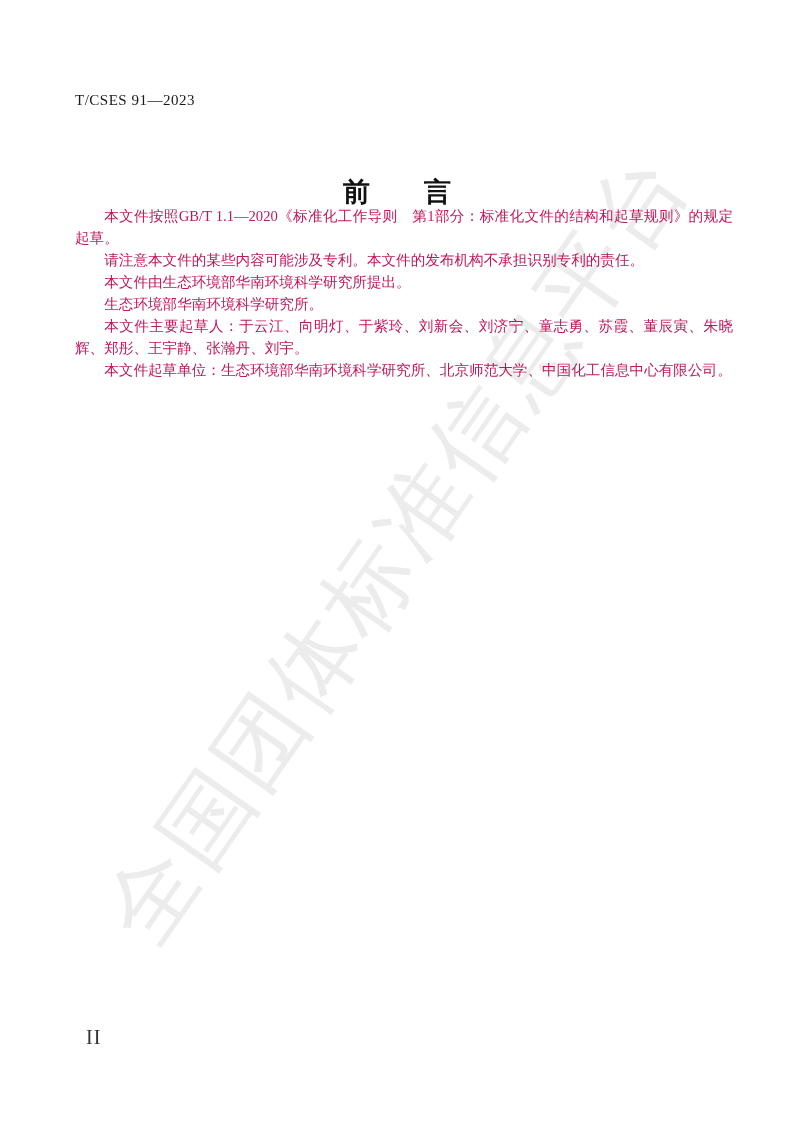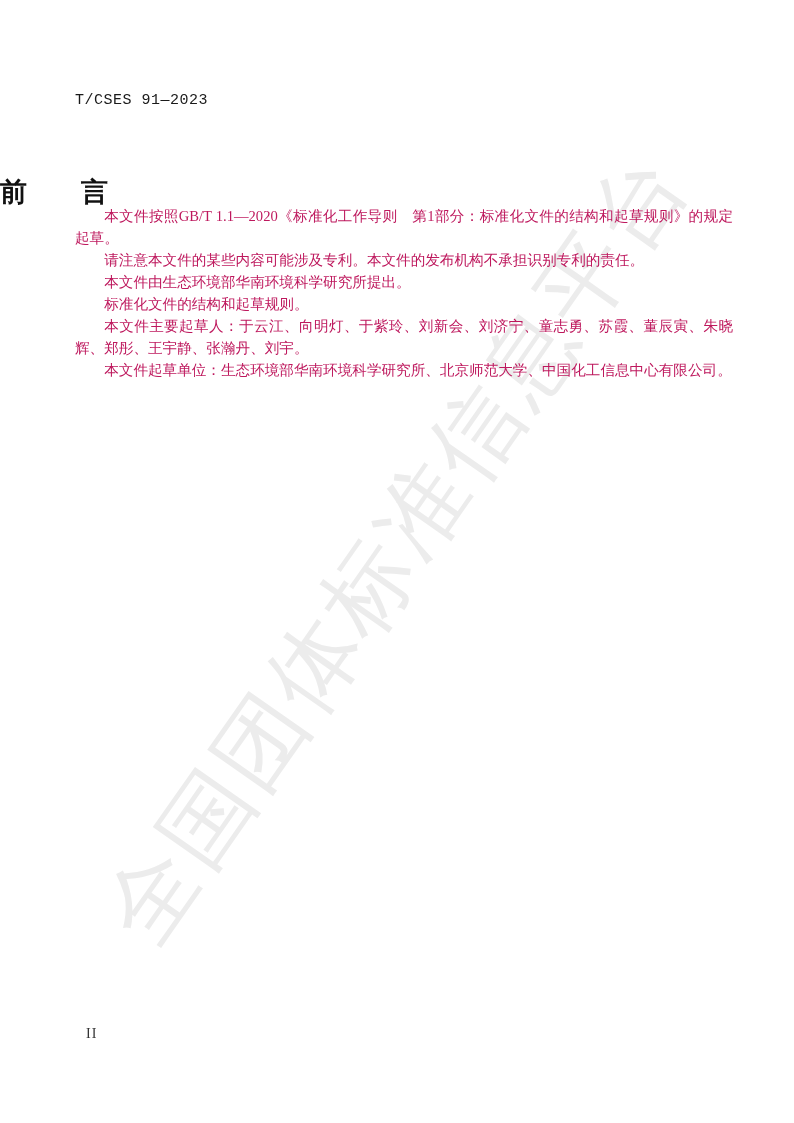--- a/index.html
+++ b/index.html
@@ -27,32 +27,32 @@
     letter-spacing: 4px;
     color: #ececec;
     white-space: nowrap;
     user-select: none;
     z-index: 0;
   }
   .doc-code {
     position: absolute;
     left: 75px;
     top: 92px;
-    font-family: Liberation Mono, monospace;
+    font-family: Liberation Serif, serif;
     font-size: 15px;
     letter-spacing: 0.5px;
     color: #1a1a1a;
     z-index: 1;
   }
   .title {
     position: absolute;
     left: 0;
     top: 156px;
     width: 100%;
-    text-align: left;
+    text-align: center;
     font-family: "Liberation Sans", "DejaVu Sans", sans-serif;
     font-weight: 700;
     font-size: 27px;
     color: #111111;
     z-index: 1;
   }
   .content {
     position: absolute;
     left: 75px;
     top: 205px;
@@ -65,41 +65,41 @@
   }
   .content p {
     margin: 0;
     padding: 0;
     text-indent: 2em;
   }
   .page-number {
     position: absolute;
     left: 86px;
     top: 1026px;
-    font-size: 14px;
+    font-size: 20px;
     letter-spacing: 1px;
     color: #333333;
     z-index: 1;
   }
 </style>
 </head>
 <body>
 
 <div class="page">
 
   <div class="watermark">全国团体标准信息平台</div>
 
   <div class="doc-code">T/CSES 91—2023</div>
 
   <h1 class="title">前　　言</h1>
 
   <div class="content">
     <p>本文件按照GB/T 1.1—2020《标准化工作导则　第1部分：标准化文件的结构和起草规则》的规定起草。</p>
     <p>请注意本文件的某些内容可能涉及专利。本文件的发布机构不承担识别专利的责任。</p>
     <p>本文件由生态环境部华南环境科学研究所提出。</p>
-    <p>标准化文件的结构和起草规则。</p>
+    <p>生态环境部华南环境科学研究所。</p>
     <p>本文件主要起草人：于云江、向明灯、于紫玲、刘新会、刘济宁、童志勇、苏霞、董辰寅、朱晓辉、郑彤、王宇静、张瀚丹、刘宇。</p>
     <p>本文件起草单位：生态环境部华南环境科学研究所、北京师范大学、中国化工信息中心有限公司。</p>
   </div>
 
   <div class="page-number">II</div>
 
 </div>
 
 </body></html>

